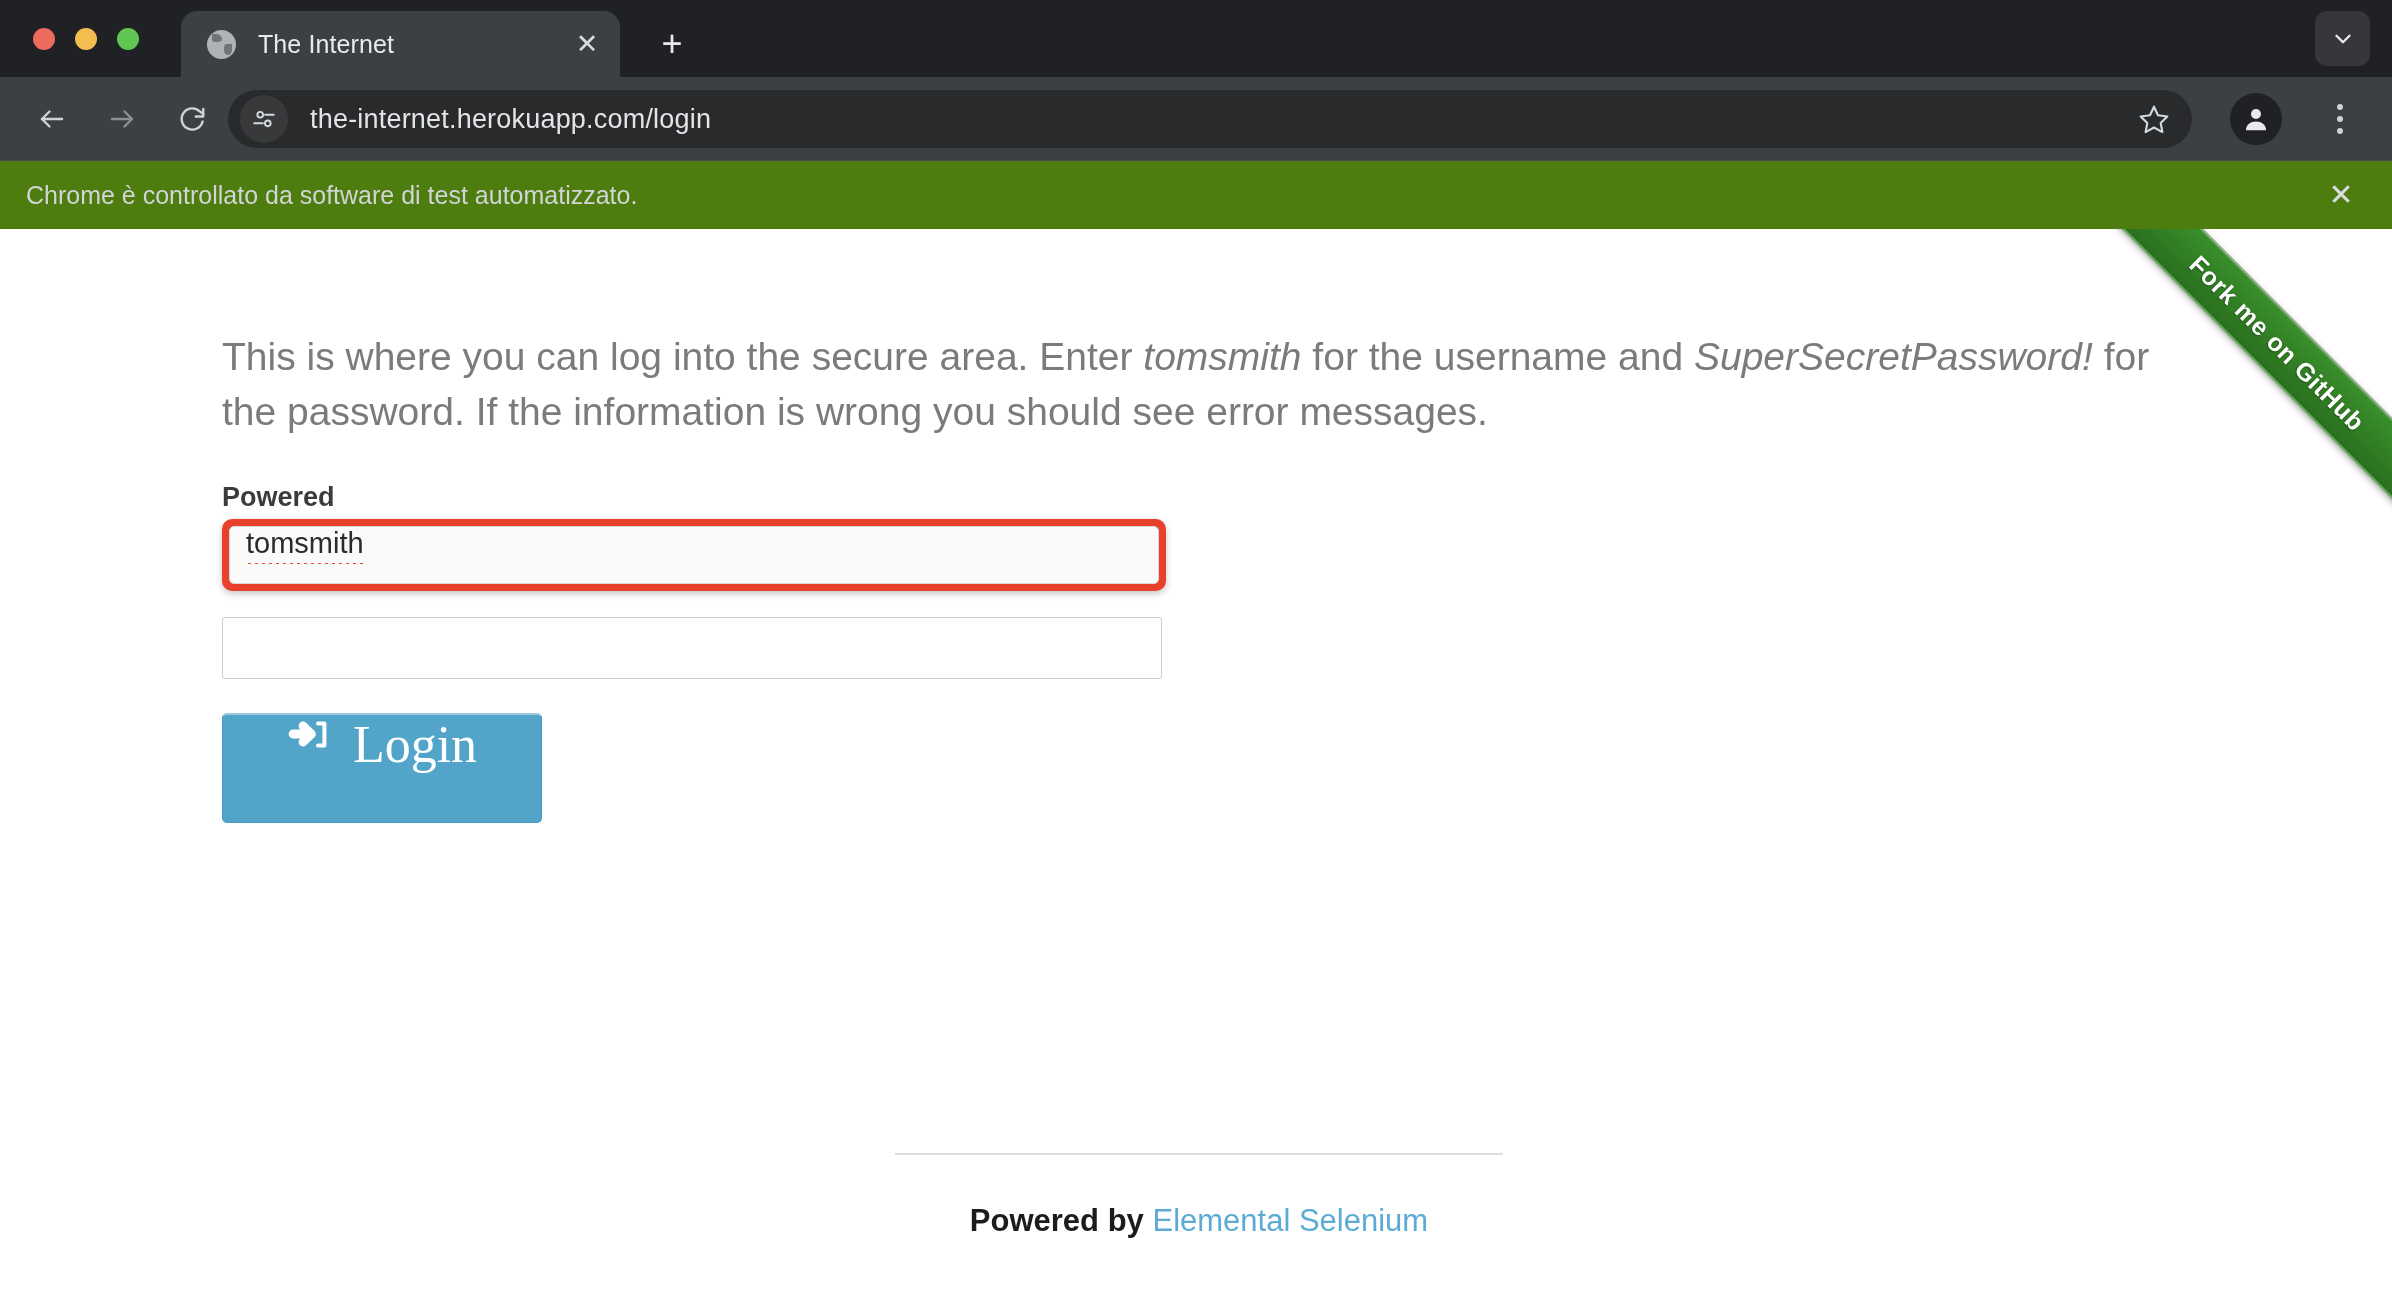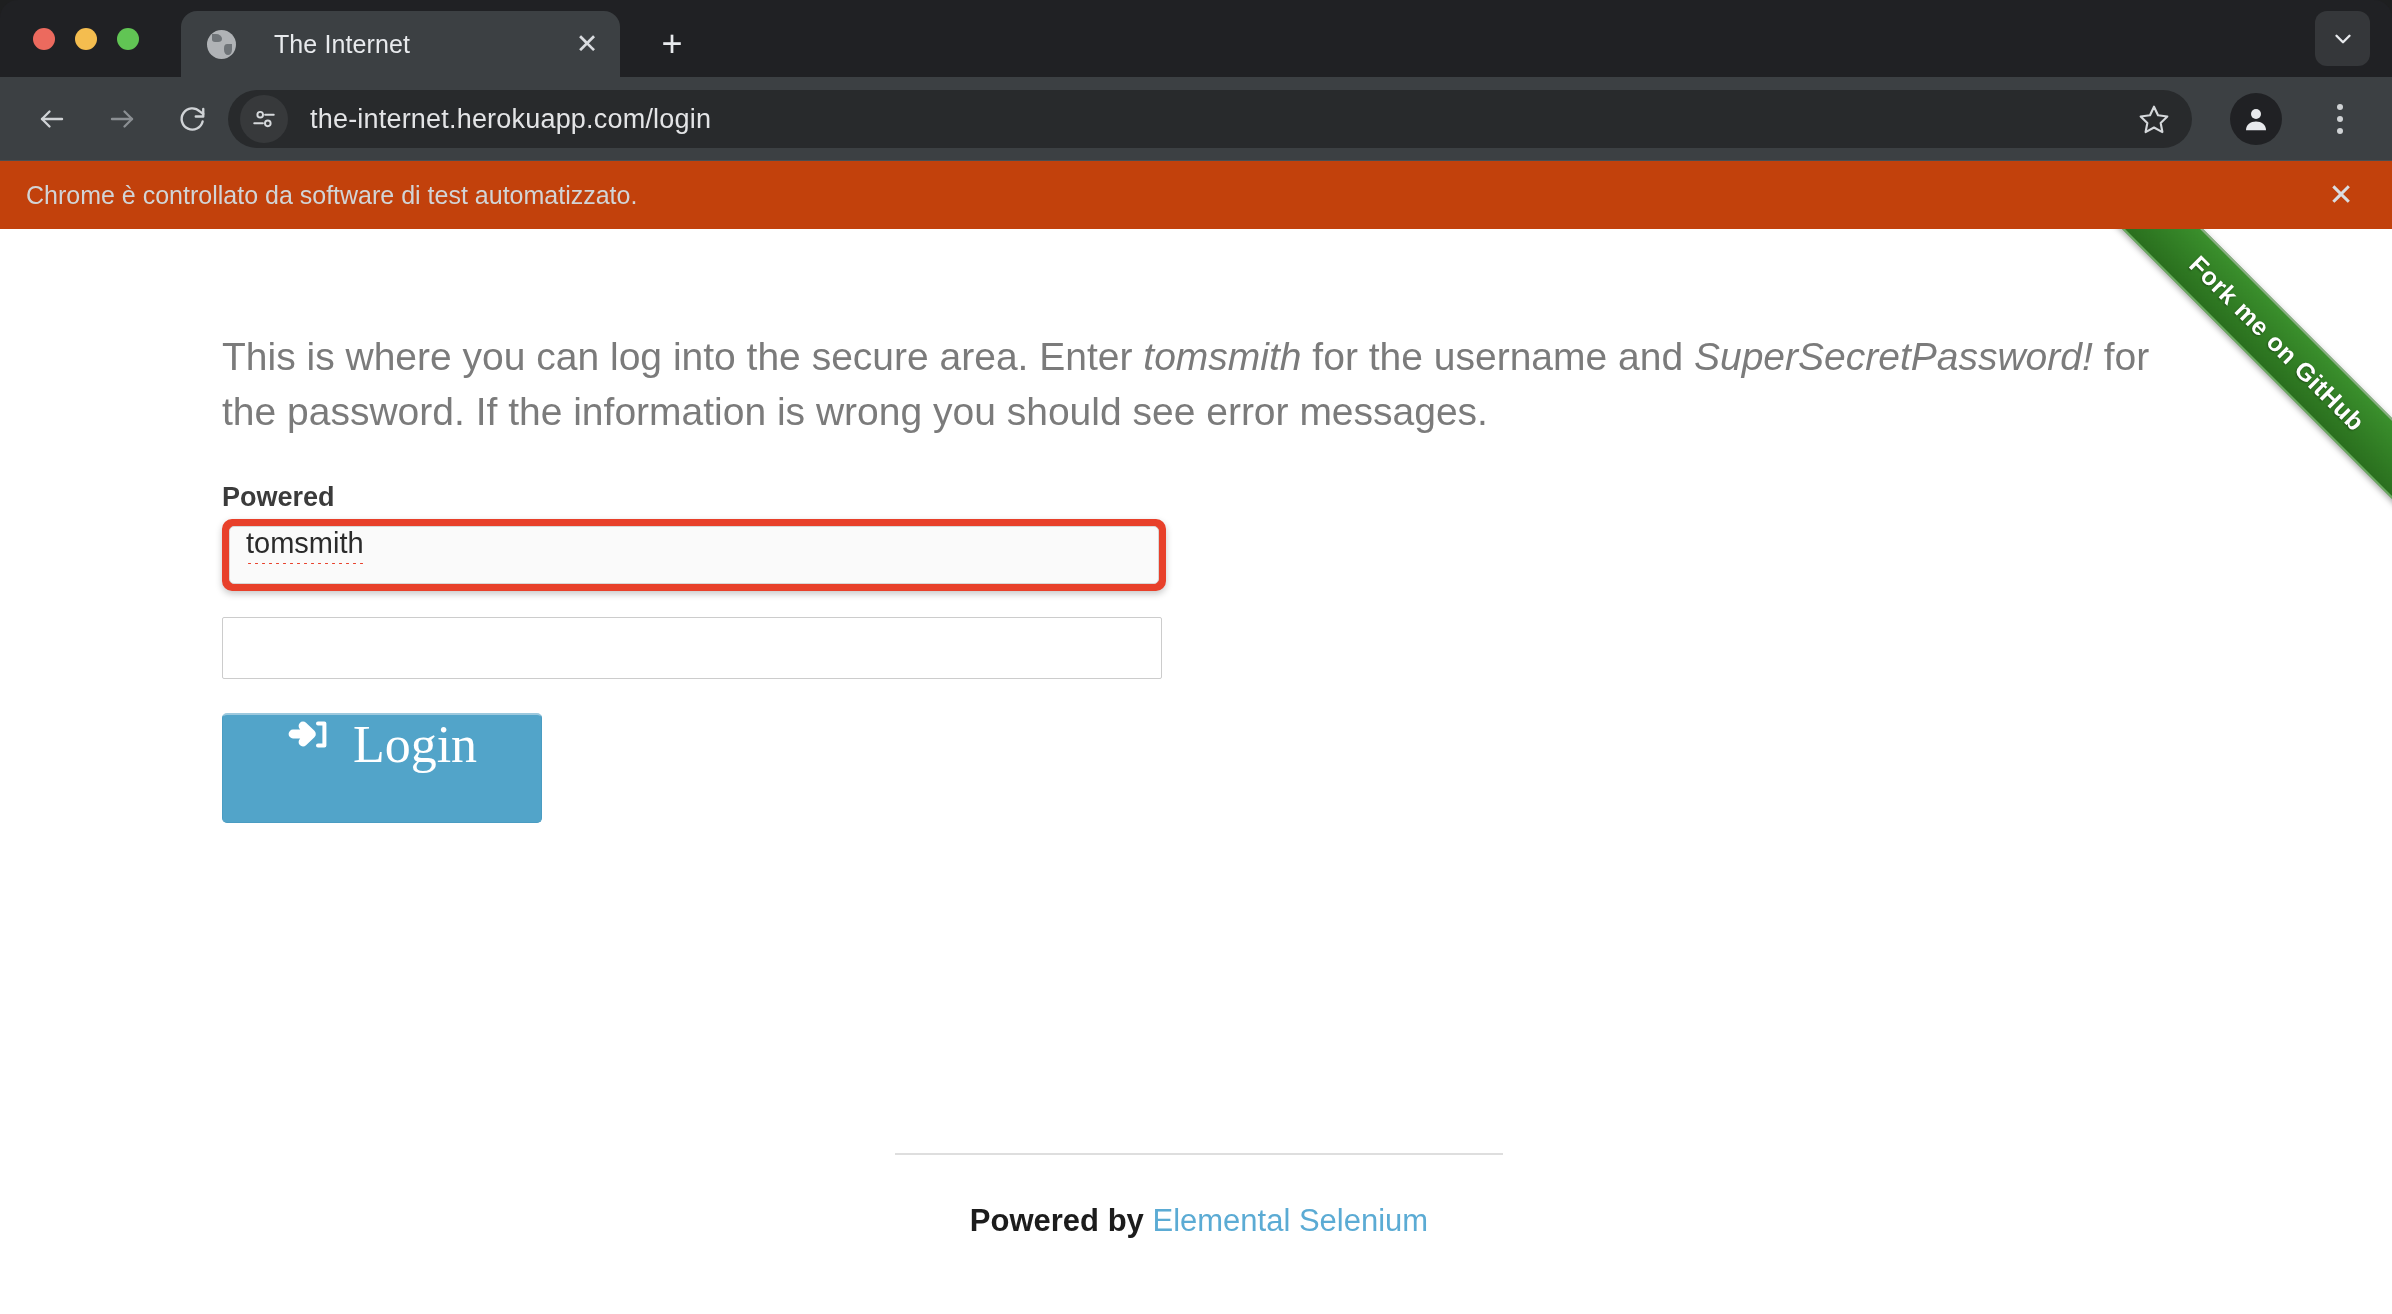--- a/index.html
+++ b/index.html
@@ -52,21 +52,20 @@
     left: 181px;
     top: 11px;
     width: 439px;
     height: 66px;
     background: #3c4043;
     border-radius: 16px 16px 0 0;
     display: flex;
     align-items: center;
     padding: 0 0 0 26px;
     box-sizing: border-box;
-    gap: 16px;
   }
   .tab-favicon {
     width: 29px;
     height: 29px;
     flex: 0 0 29px;
     border-radius: 50%;
     background: #b0b3b6;
     position: relative;
     overflow: hidden;
   }
@@ -219,21 +218,21 @@
   .menu-dot {
     width: 6px;
     height: 6px;
     border-radius: 50%;
     background: #cfd2d4;
   }
 
   .infobar {
     position: relative;
     height: 68px;
-    background: #c2410c;
+    background: #4d7c0f;
     border-top: 1px solid #4a4d50;
     display: flex;
     align-items: center;
   }
   .infobar-text {
     margin-left: 26px;
     color: #d2d4d6;
     font-size: 25px;
   }
   .infobar-close {

